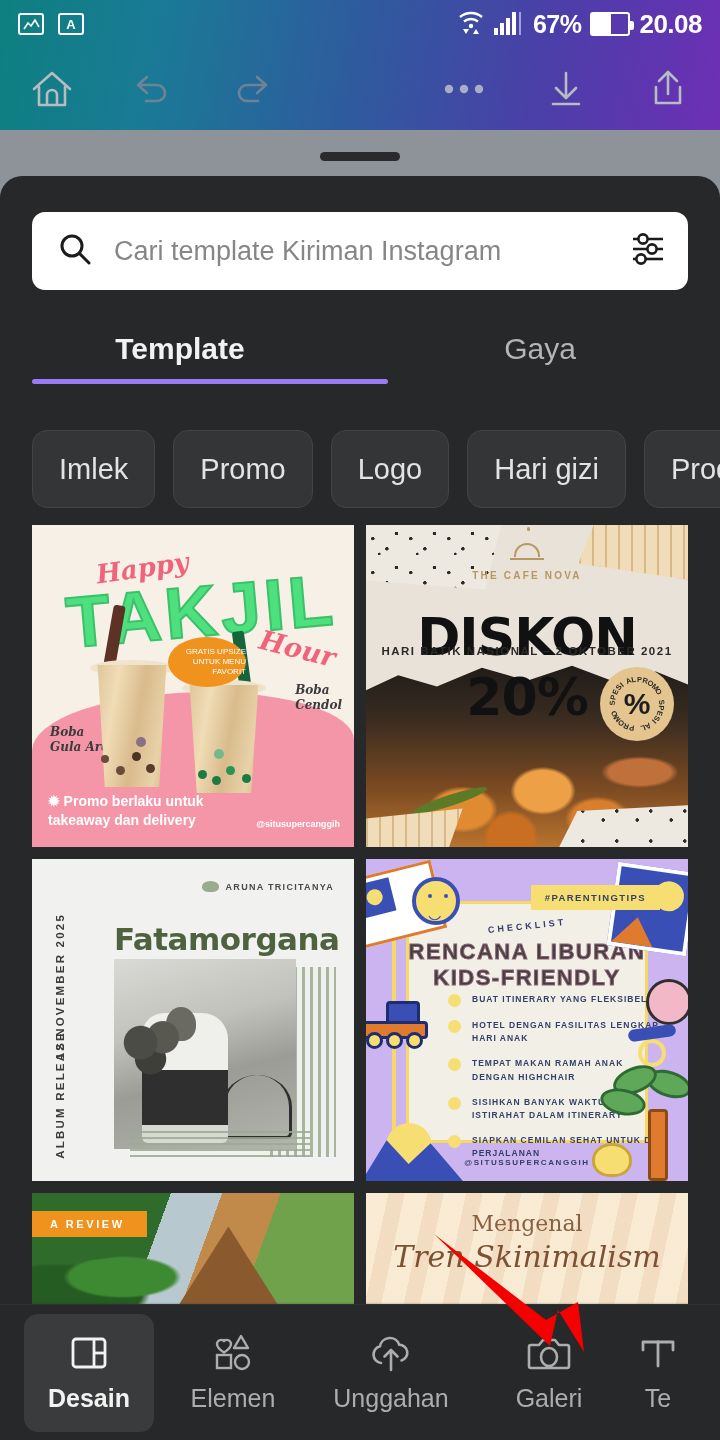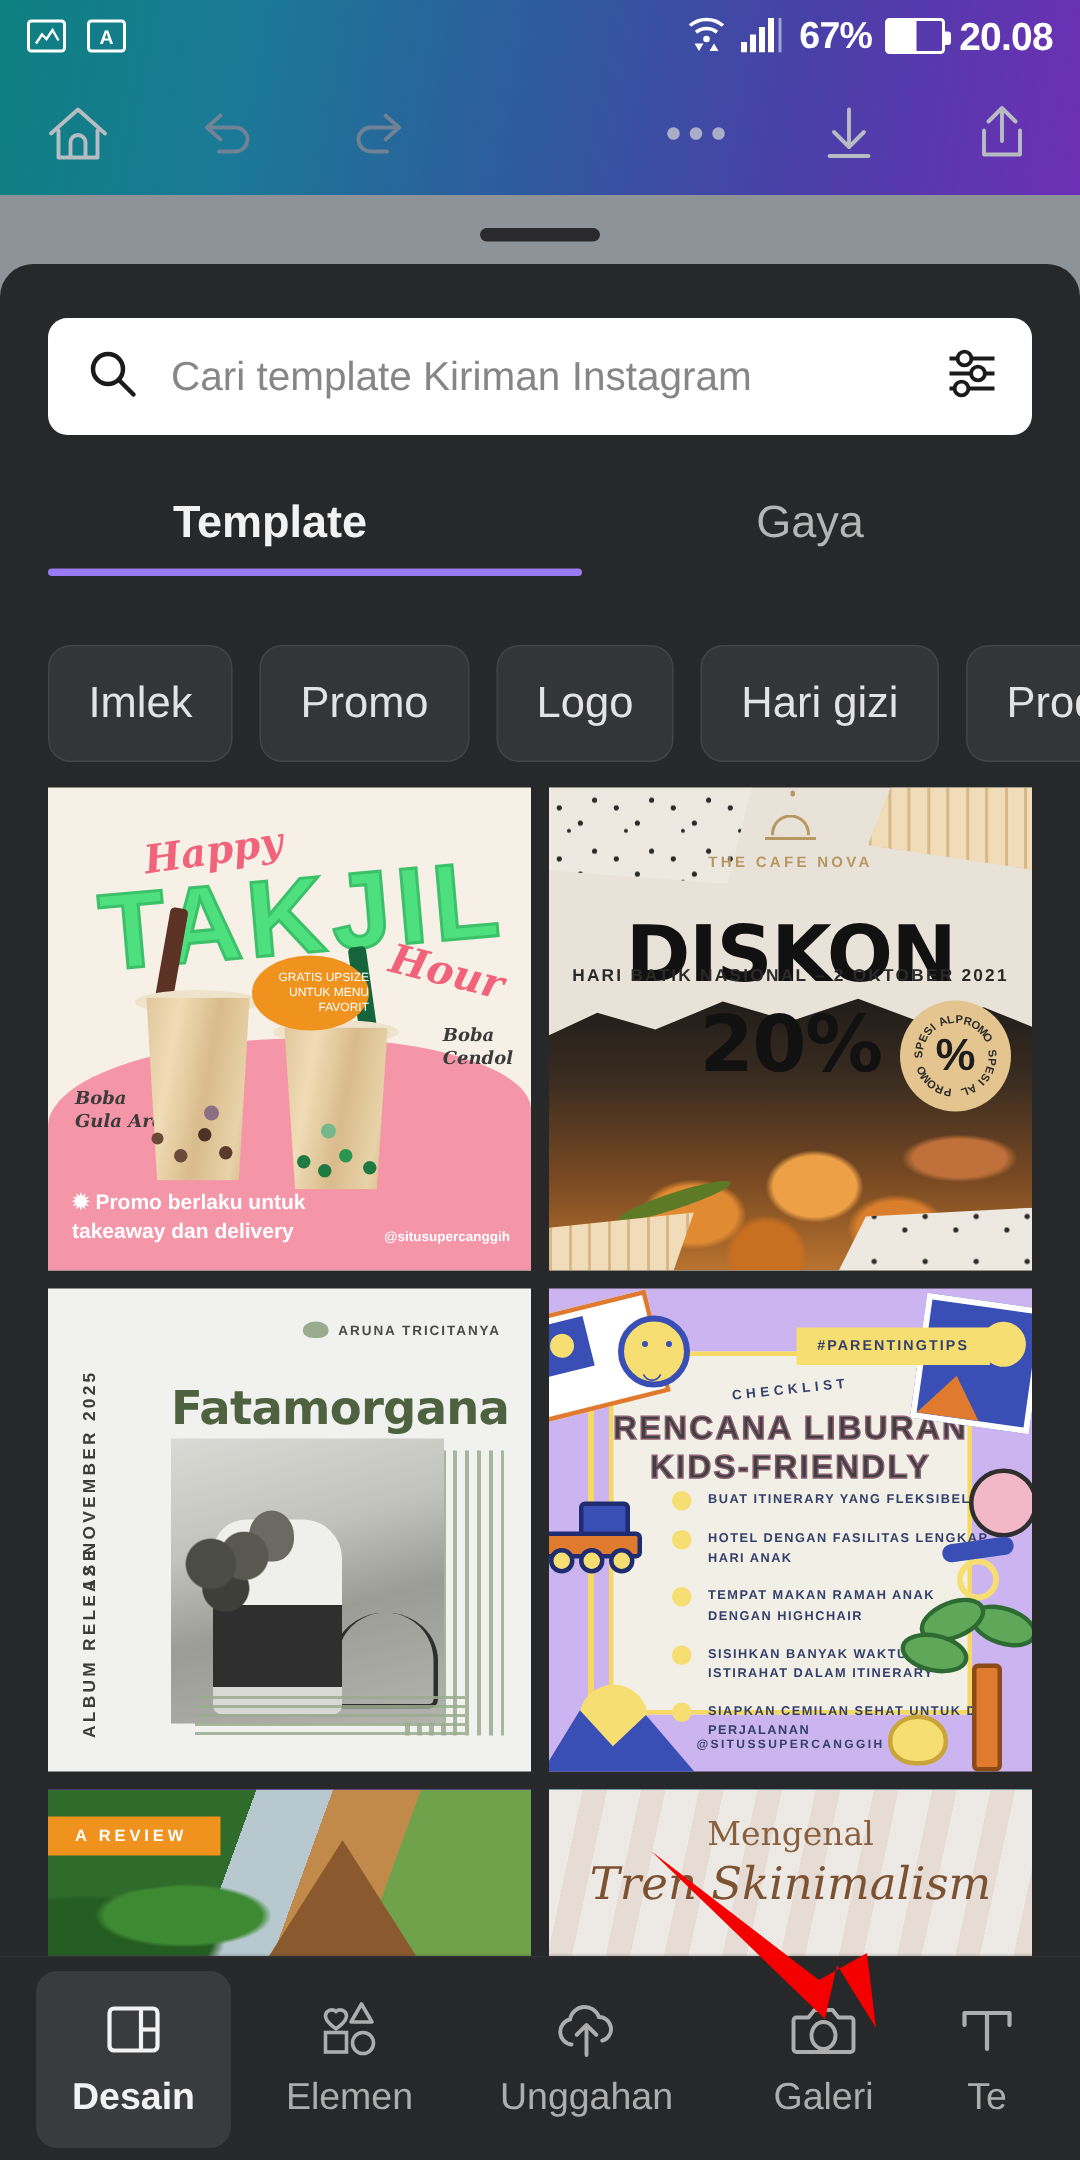--- a/index.html
+++ b/index.html
@@ -455,21 +455,21 @@
       linear-gradient(110deg,#2f6b2a 0 38%,#b7c9cf 38% 52%,#c28a4a 52% 68%,#6fa24a 68% 100%);
   }
   .c5 .roof{
     position:absolute; bottom:0; left:44%; width:34%; height:72%;
     background:#8a5a2e; clip-path:polygon(50% 0,100% 100%,0 100%);
   }
   .c5 .rev{
     position:absolute; top:18px; left:0; background:#f0921e; color:#fff;
     padding:7px 22px 7px 18px; font-size:11px; letter-spacing:2.6px; font-weight:bold;
   }
-  .c6{ background:#7dd3fc;padding-left:22px; }
+  .c6{ background:#fde047;padding-left:22px; }
   .c6::before{
     content:""; position:absolute; inset:0;
     background:repeating-linear-gradient(102deg,#f9ece3 0 22px,#f2ddd0 22px 38px);
     opacity:.9;
   }
   .c6 .m1{
     position:absolute; top:18px; left:0; width:100%; text-align:center;
     font-family:"DejaVu Serif", serif; font-size:22px; color:#8a6140;
   }
   .c6 .m2{

